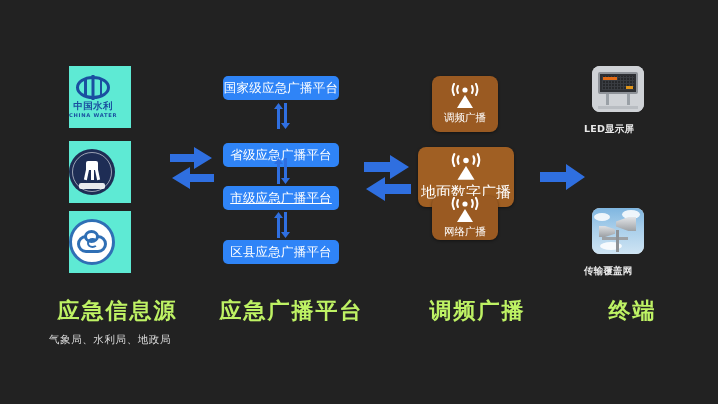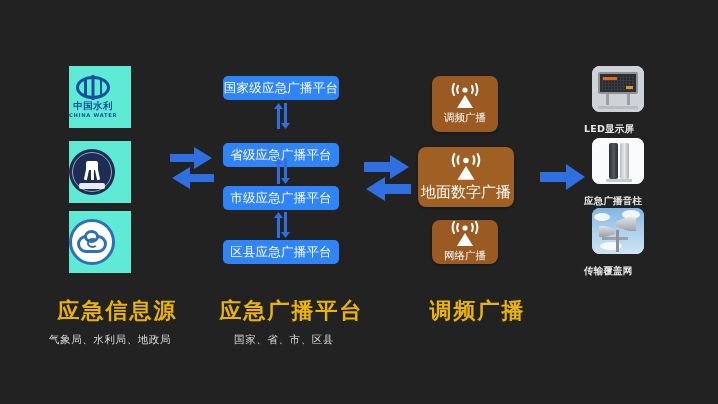--- a/index.html
+++ b/index.html
@@ -64,21 +64,21 @@
   
   .pbox {
     position: absolute; left: 223px; width: 116px; height: 24px;
     background: #2f84f7; border-radius: 5px;
     display: flex; align-items: center; justify-content: center;
     color: #ffffff; font-size: 12.5px; letter-spacing: .2px;
     white-space: nowrap;
   }
   .pbox.b1 { top: 76px; }
   .pbox.b2 { top: 143px; }
-  .pbox.b3 { top: 186px; }
+  .pbox.b3 { top: 186px; text-decoration: underline; }
   .pbox.b4 { top: 240px; text-align: center; }
 
   .updown {
     position: absolute; left: 274px; width: 16px; height: 26px;
   }
   .updown.u1 { top: 103px; }
   .updown.u2 { top: 158px; }
   .updown.u3 { top: 212px; }
 
   
@@ -87,21 +87,21 @@
     background: #9a5a22; border-radius: 8px;
     display: flex; flex-direction: column;
     align-items: center; justify-content: center;
     color: #ffffff;
     box-shadow: 0 1px 3px rgba(0,0,0,.45);
   }
   .tbox .cap { font-size: 10.5px; margin-top: 2px; white-space: nowrap; }
   .tbox.t1 { left: 432px; top: 76px; width: 66px; height: 56px; }
   .tbox.t2 { left: 418px; top: 147px; width: 96px; height: 60px; background: #a05f23; }
   .tbox.t2 .cap { font-size: 15px; }
-  .tbox.t3 { left: 432px; top: 220px; width: 66px; height: 44px; }
+  .tbox.t3 { left: 432px; top: 196px; width: 66px; height: 44px; }
 
   
   .term { position: absolute; left: 592px; width: 52px; }
   .term .thumb {
     width: 52px; height: 46px; border-radius: 8px; overflow: hidden;
     background: #d8dade; position: relative;
   }
   .term .tlabel {
     margin-top: 11px; color: #e9e9e9;
     font-size: 9.5px; white-space: nowrap; letter-spacing: .2px;
@@ -155,21 +155,21 @@
     background: linear-gradient(#dfe1e4,#9ca0a4);
   }
   .horn-pole { position:absolute; left:24px; top:22px; width:3px; height:22px; background:#8e9296; }
   .horn-arm { position:absolute; left:10px; top:29px; width:26px; height:3px; background:#9ea2a6; }
 
   
   .barrow { position: absolute; }
 
   
   .cap-block { position: absolute; text-align: center; }
-  .cap-title { color: #eab308; font-size: 22px; font-weight: 700; letter-spacing: 2px; white-space: nowrap; margin-left: 15px; }
+  .cap-title { color: #bef264; font-size: 22px; font-weight: 700; letter-spacing: 2px; white-space: nowrap; margin-left: 15px; }
   .cap-sub { color: #dcdcdc; font-size: 10.5px; margin-top: 7px; letter-spacing: .6px; white-space: nowrap; }
   .cb1 { left: 0px; top: 296px; width: 220px; }
   .cb2 { left: 174px; top: 296px; width: 220px; }
   .cb3 { left: 370px; top: 296px; width: 200px; }
   .cb4 { left: 545px; top: 296px; width: 160px; }
 </style>
 </head>
 <body>
 
 <div id="stage">
@@ -288,29 +288,20 @@
           <div class="bar1"></div>
           <div class="bar2"></div>
         </div>
       <div class="led-leg l"></div>
         <div class="led-leg r"></div>
         <div class="led-base"></div>
     </div>
     <div class="tlabel">LED显示屏</div>
   </div>
 
-  <div class="term r2">
-    <div class="thumb">
-      <div class="spk-bg"></div>
-      <div class="spk a"></div>
-        <div class="spk b"></div>
-        <div class="spk-base"></div>
-    </div>
-    <div class="tlabel">应急广播音柱</div>
-  </div>
 
   <div class="term r3">
     <div class="thumb">
       <div class="sky-bg"></div>
       <div class="cloud-p" style="left:2px; top:5px; width:16px; height:8px;"></div>
       <div class="cloud-p" style="left:30px; top:2px; width:18px; height:9px;"></div>
       <div class="cloud-p" style="left:8px; top:34px; width:22px; height:8px;"></div>
       <div class="horn horn-big"></div>
       <div class="horn horn-small"></div>
       <div class="horn-arm"></div>
@@ -318,20 +309,23 @@
     </div>
     <div class="tlabel">传输覆盖网</div>
   </div>
 
   <div class="cap-block cb1">
     <div class="cap-title">应急信息源</div>
     <div class="cap-sub">气象局、水利局、地政局</div>
   </div>
   <div class="cap-block cb2">
     <div class="cap-title">应急广播平台</div>
-    <div class="cap-sub">国家、省、市、区县</div>
   </div>
   <div class="cap-block cb3">
     <div class="cap-title">调频广播</div>
     <div class="cap-sub"></div>
   </div>
+  <div class="cap-block cb4">
+    <div class="cap-title">终端</div>
+    <div class="cap-sub"></div>
+  </div>
 
 </div>
 
 </body></html>

